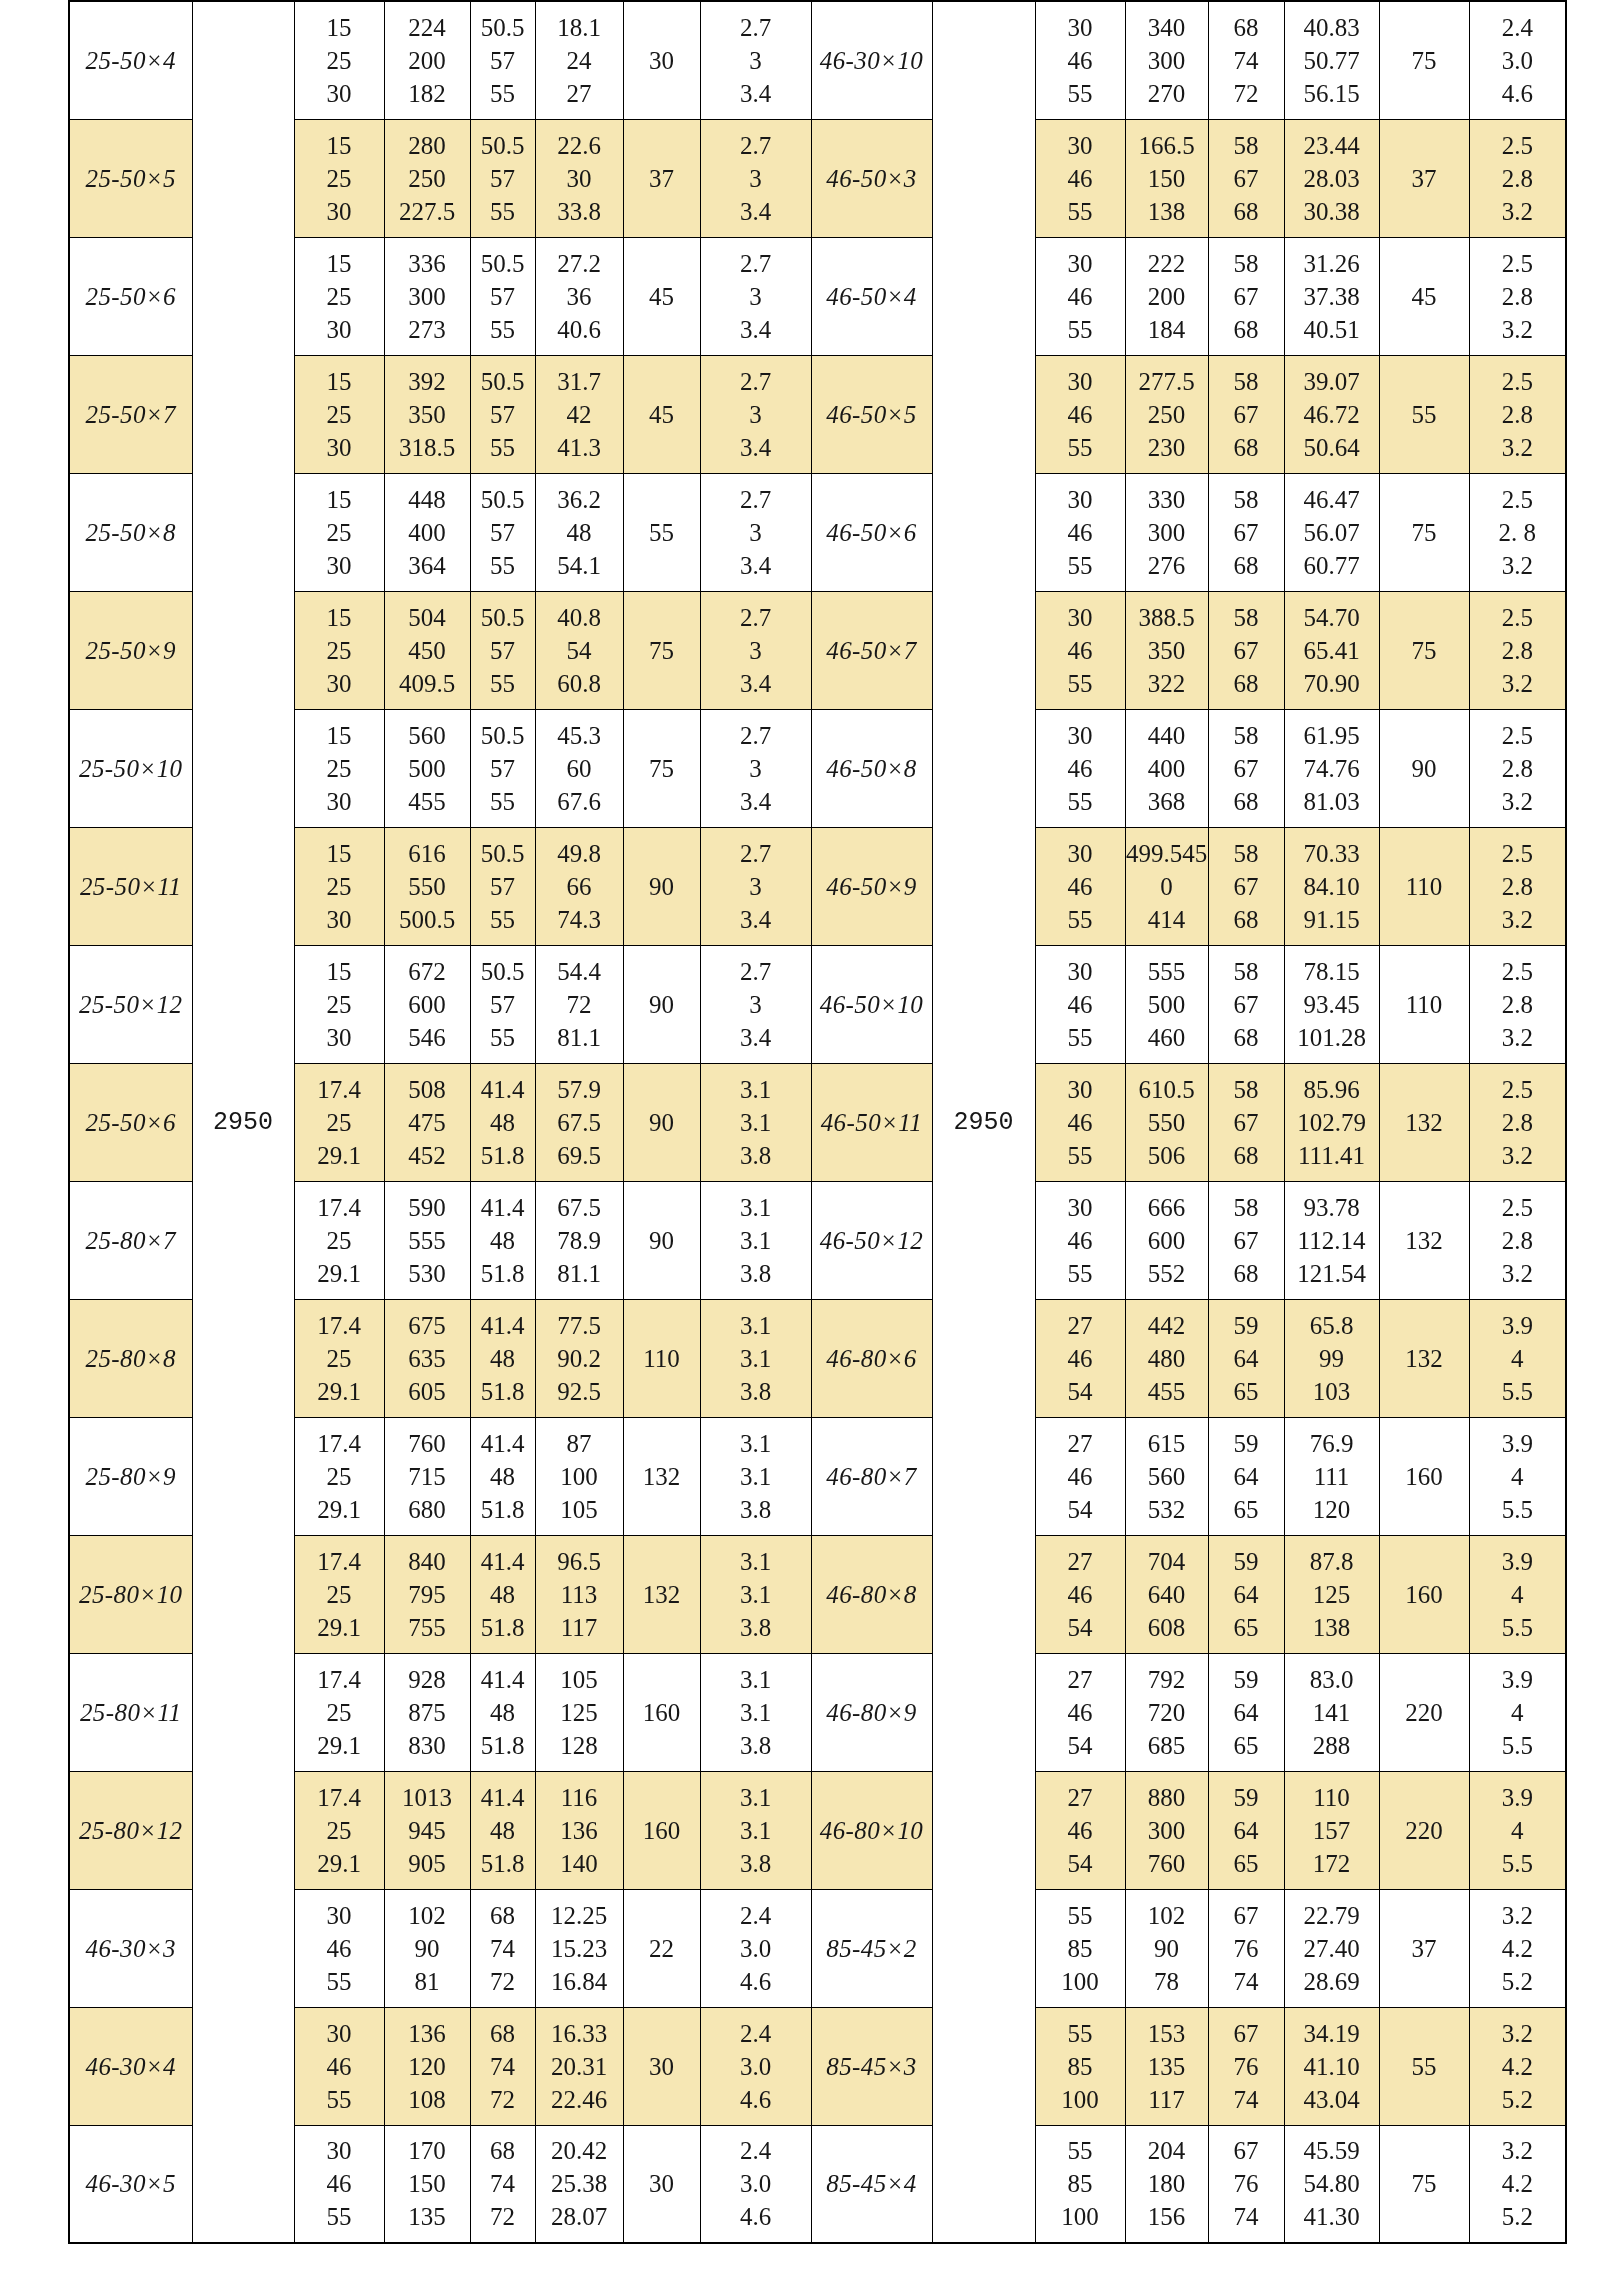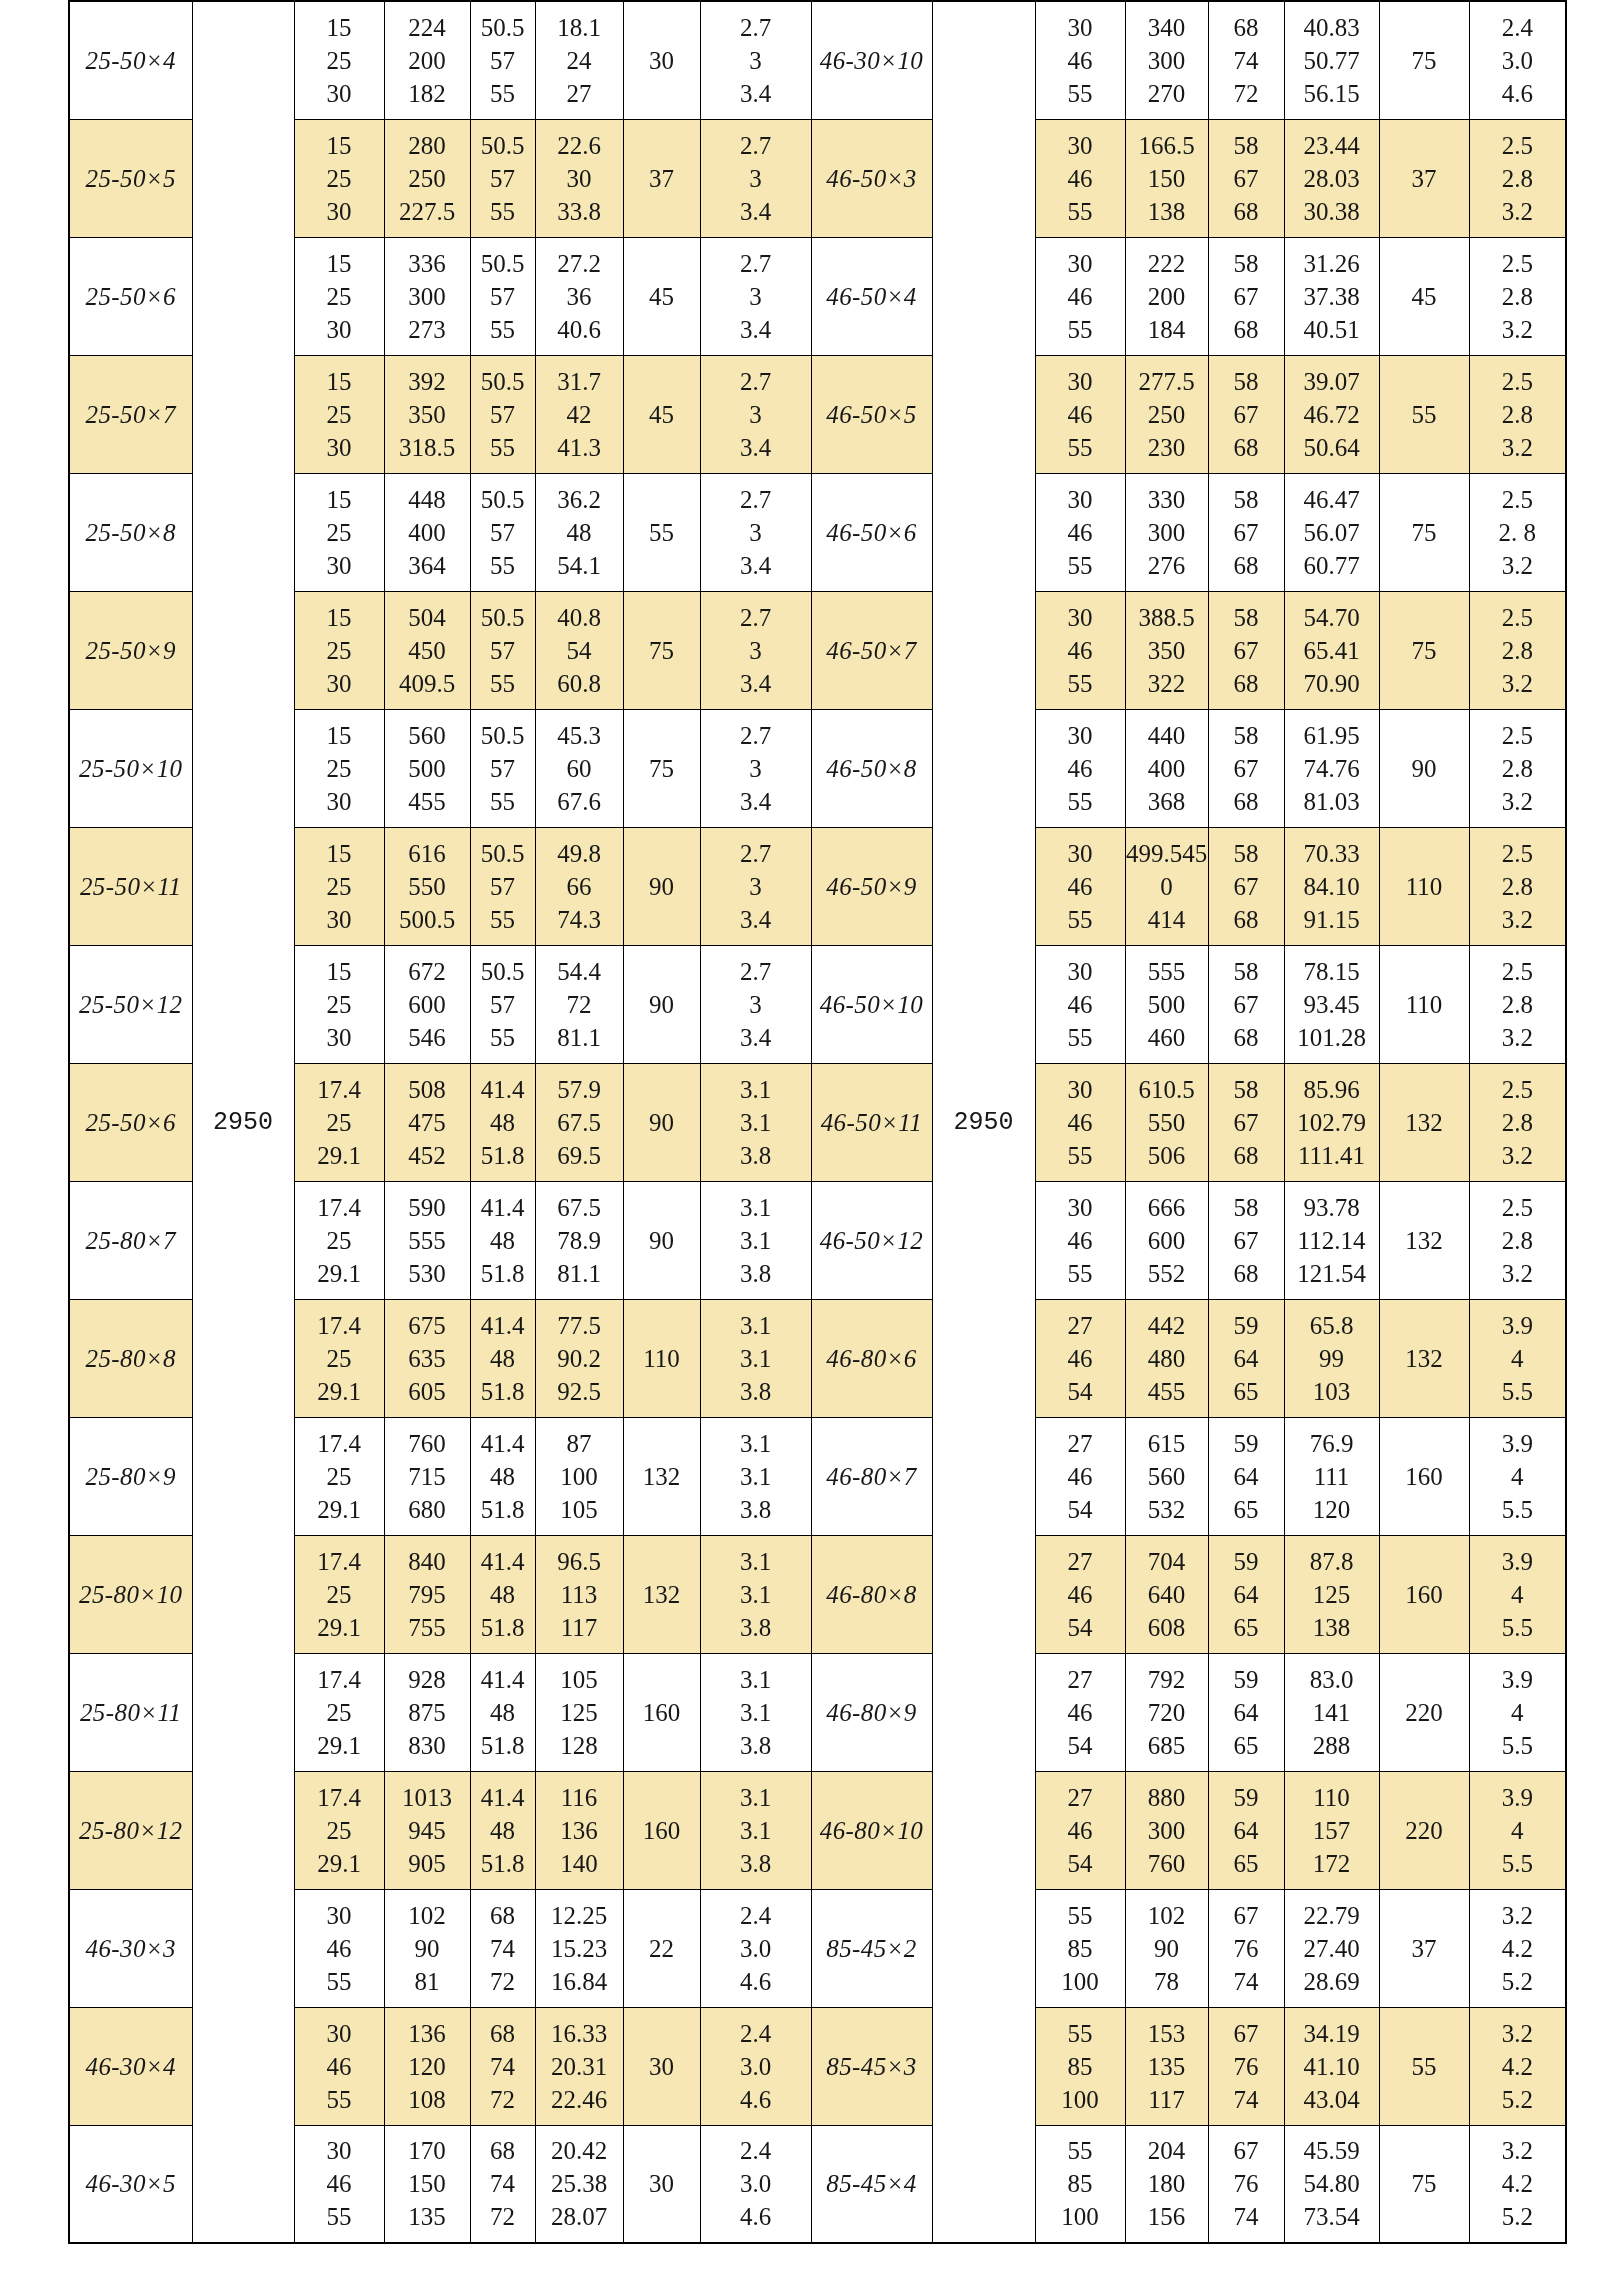--- a/index.html
+++ b/index.html
@@ -1100,21 +1100,21 @@
             <div>156</div>
           </td>
           <td>
             <div>67</div>
             <div>76</div>
             <div>74</div>
           </td>
           <td>
             <div>45.59</div>
             <div>54.80</div>
-            <div>73.54</div>
+            <div>41.30</div>
           </td>
           <td>75</td>
           <td>
             <div>3.2</div>
             <div>4.2</div>
             <div>5.2</div>
           </td>
         </tr>
       </tbody>
   </table>

